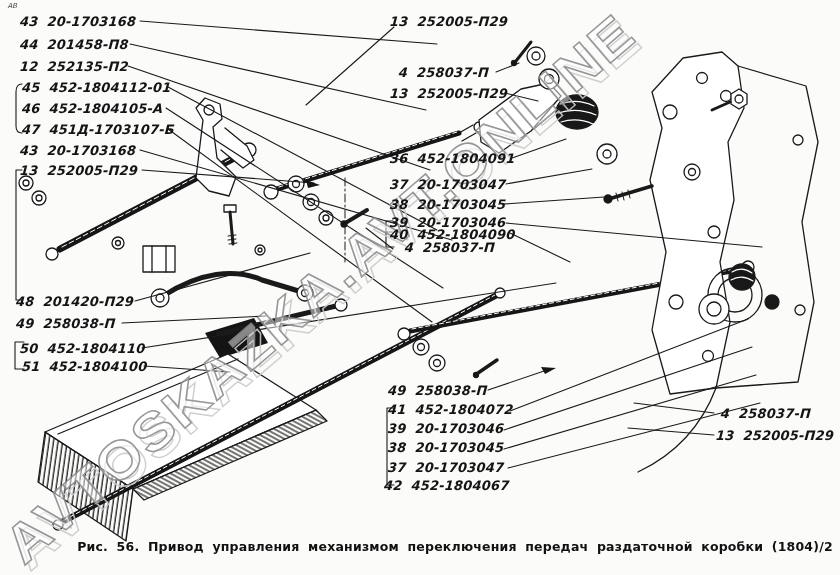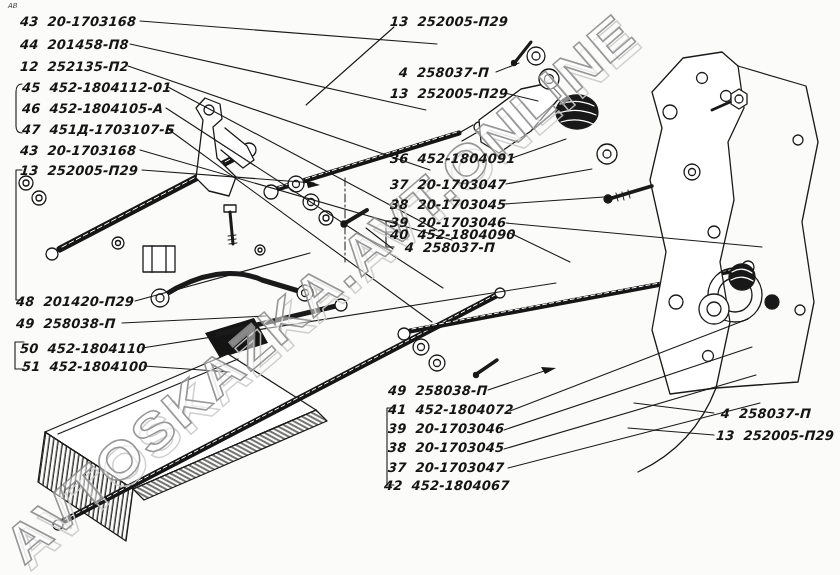--- a/index.html
+++ b/index.html
@@ -244,14 +244,15 @@
 <div class="lbl" style="left:388px;top:383px"><span class="n">49</span><span class="p">258038-П</span></div>
 <div class="lbl" style="left:388px;top:402px"><span class="n">41</span><span class="p">452-1804072</span></div>
 <div class="lbl" style="left:388px;top:421px"><span class="n">39</span><span class="p">20-1703046</span></div>
 <div class="lbl" style="left:388px;top:440px"><span class="n">38</span><span class="p">20-1703045</span></div>
 <div class="lbl" style="left:388px;top:460px"><span class="n">37</span><span class="p">20-1703047</span></div>
 <div class="lbl" style="left:384px;top:478px"><span class="n">42</span><span class="p">452-1804067</span></div>
 
 <div class="lbl" style="left:716px;top:406px"><span class="n" style="min-width:14px">4</span><span class="p">258037-П</span></div>
 <div class="lbl" style="left:716px;top:428px"><span class="n" style="min-width:14px">13</span><span class="p">252005-П29</span></div>
 
+<div class="caption">Рис. 56. Привод управления механизмом переключения передач раздаточной коробки (1804)/2</div>
 
 </div>
 
 </body></html>

